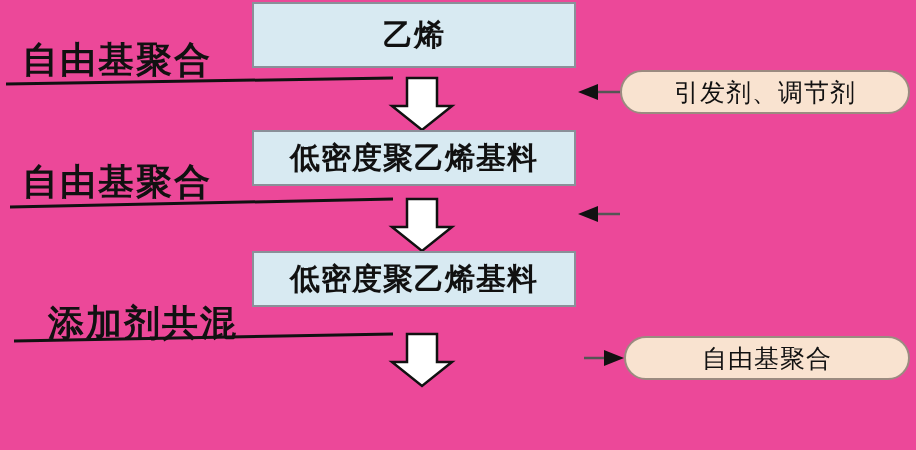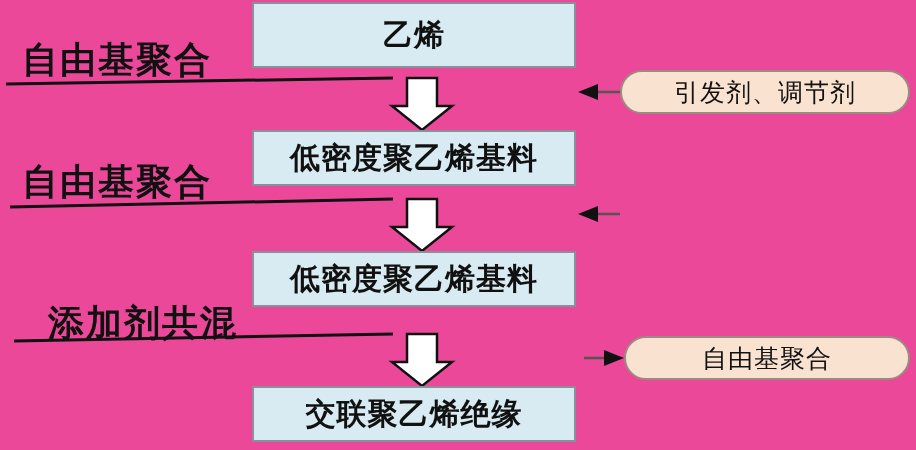--- a/index.html
+++ b/index.html
@@ -133,23 +133,20 @@
   </div>
 
   <div class="proc-box" style="left:252px; top:130px; width:324px; height:56px;">
     <span class="box-label">低密度聚乙烯基料</span>
   </div>
 
   <div class="proc-box" style="left:252px; top:251px; width:324px; height:56px;">
     <span class="box-label">低密度聚乙烯基料</span>
   </div>
 
-  <div class="proc-box" style="left:252px; top:386px; width:324px; height:56px;">
-    <span class="box-label">交联聚乙烯绝缘</span>
-  </div>
 
   <div class="pill" style="left:620px; top:70px; width:290px; height:44px;">
     <span class="pill-label">引发剂、调节剂</span>
   </div>
 
 
   <div class="pill" style="left:624px; top:336px; width:286px; height:44px;">
     <span class="pill-label">自由基聚合</span>
   </div>
 

